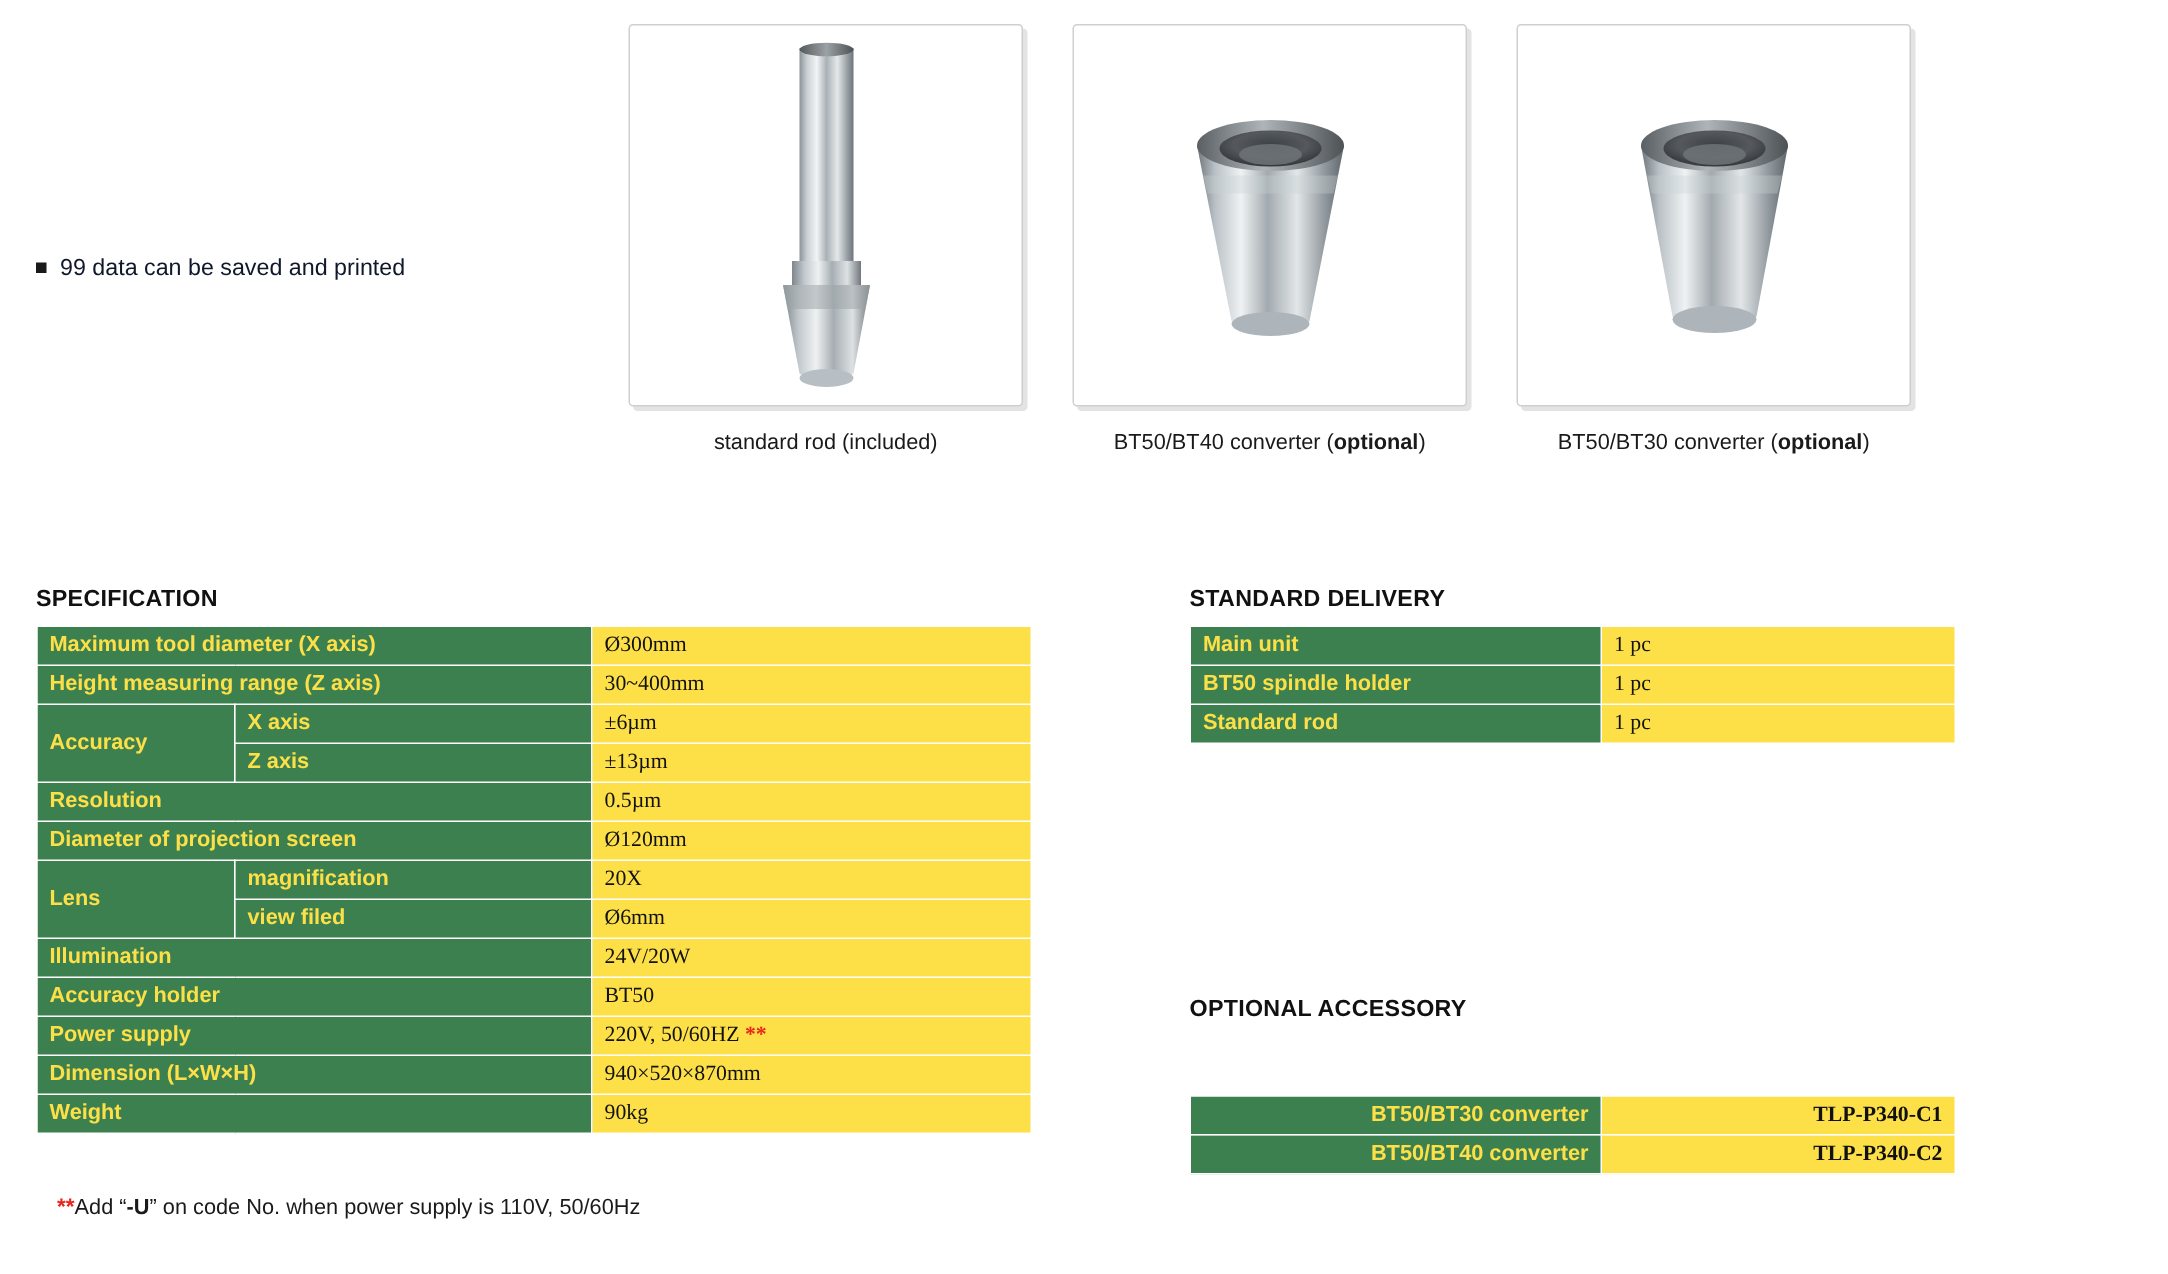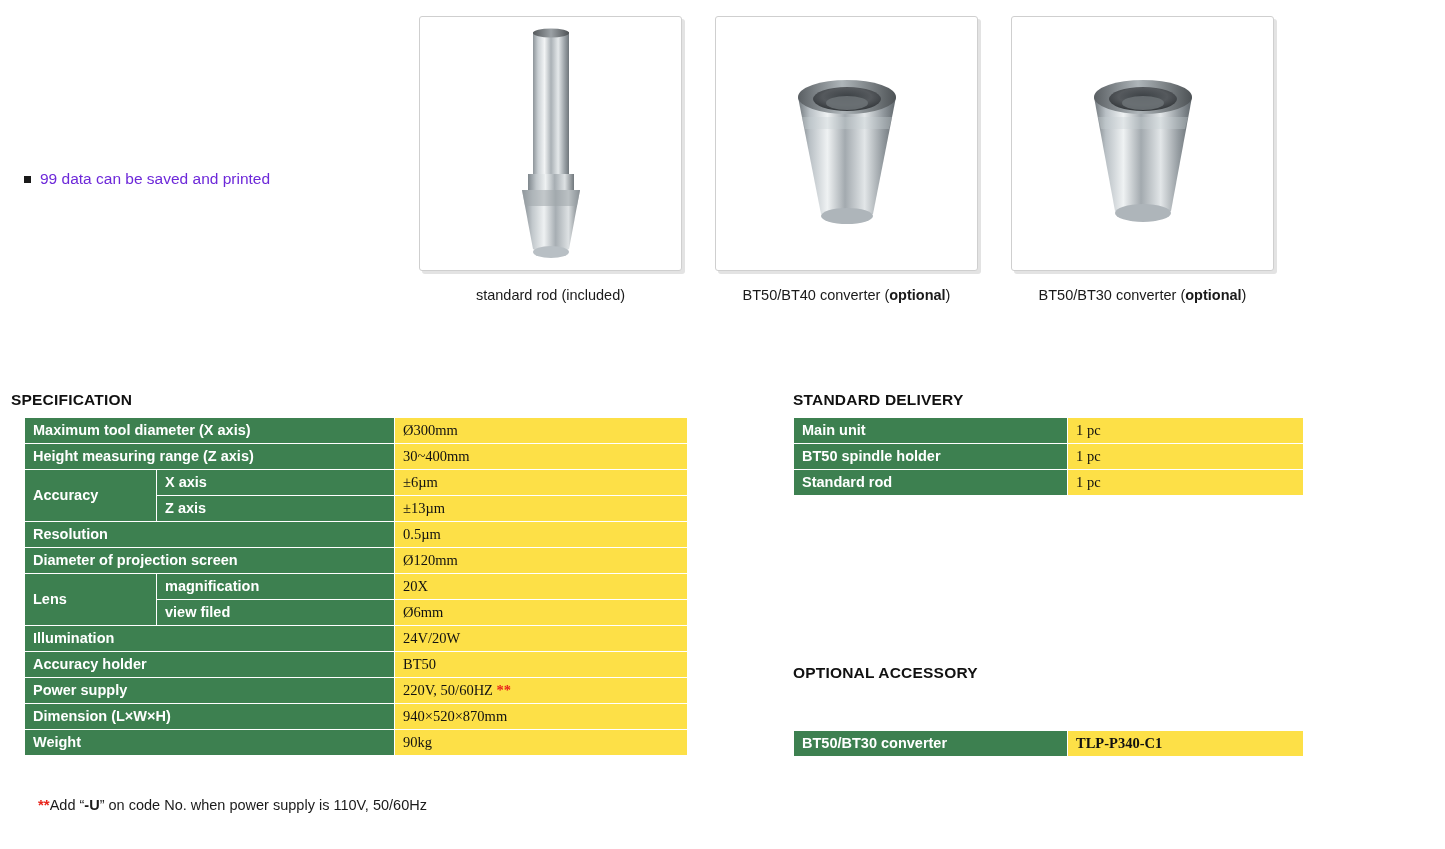--- a/index.html
+++ b/index.html
@@ -15,21 +15,21 @@
     position: relative;
     overflow: hidden;
   }
 
   
   .bullet-note {
     position: absolute;
     left: 24px;
     top: 170px;
     font-size: 15.5px;
-    color: #6d28d9;
+    color: #0f172a;
     display: flex;
     align-items: baseline;
     gap: 9px;
   }
   .bullet-square {
     width: 7px;
     height: 7px;
     background: #1a1a1a;
     display: inline-block;
     position: relative;
@@ -73,54 +73,54 @@
   .img-caption b { font-weight: bold; }
 
   
   .section-title {
     position: absolute;
     font-size: 15.5px;
     font-weight: bold;
     color: #111;
     letter-spacing: 0.2px;
   }
-  #spec-title  { left: 11px;  top: 391px; }
+  #spec-title  { left: 24px;  top: 391px; }
   #sd-title    { left: 793px; top: 391px; }
   #oa-title    { left: 793px; top: 664px; }
 
   
   table.spec {
     position: absolute;
     border-collapse: collapse;
     font-size: 14.5px;
     table-layout: fixed;
   }
   table.spec td {
     border: 1px solid #ffffff;
     padding: 0 8px;
     height: 25px;
     vertical-align: middle;
     line-height: 1.1;
   }
   td.hd {
     background: #3d8050;
-    color: #ffffff;
+    color: #fde047;
     font-weight: bold;
     white-space: nowrap;
   }
   td.val {
     background: #fde047;
     color: #111;
     font-family: Liberation Serif, serif;
   }
   td.val.bold { font-weight: bold; margin-left: 36px; }
 
   #spec-table  { left: 24px;  top: 417px;  width: 663px; }
   #sd-table    { left: 793px; top: 417px;  width: 510px; }
-  #oa-table    { left: 793px; top: 730px;  width: 510px; }
+  #oa-table    { left: 793px; top: 730px;  width: 510px; text-align: right; }
 
   
   table.spec { outline: 1px solid #ffffff; }
 
   
   .footnote {
     position: absolute;
     left: 38px;
     top: 796px;
     font-size: 14.5px;
@@ -359,18 +359,22 @@
 <table class="spec" id="oa-table">
   <colgroup>
       <col style="width:274px">
       <col style="width:236px">
     </colgroup>
   <tbody>
     <tr>
       <td class="hd">BT50/BT30 converter</td>
       <td class="val bold">TLP-P340-C1</td>
     </tr>
+    <tr>
+      <td class="hd">BT50/BT40 converter</td>
+      <td class="val bold">TLP-P340-C2</td>
+    </tr>
   </tbody>
 </table>
 
 <div class="footnote">
   <span class="ast">**</span><span>Add “</span><b>-U</b><span>” on code No. when power supply is 110V, 50/60Hz</span>
 </div>
 
 </body></html>

